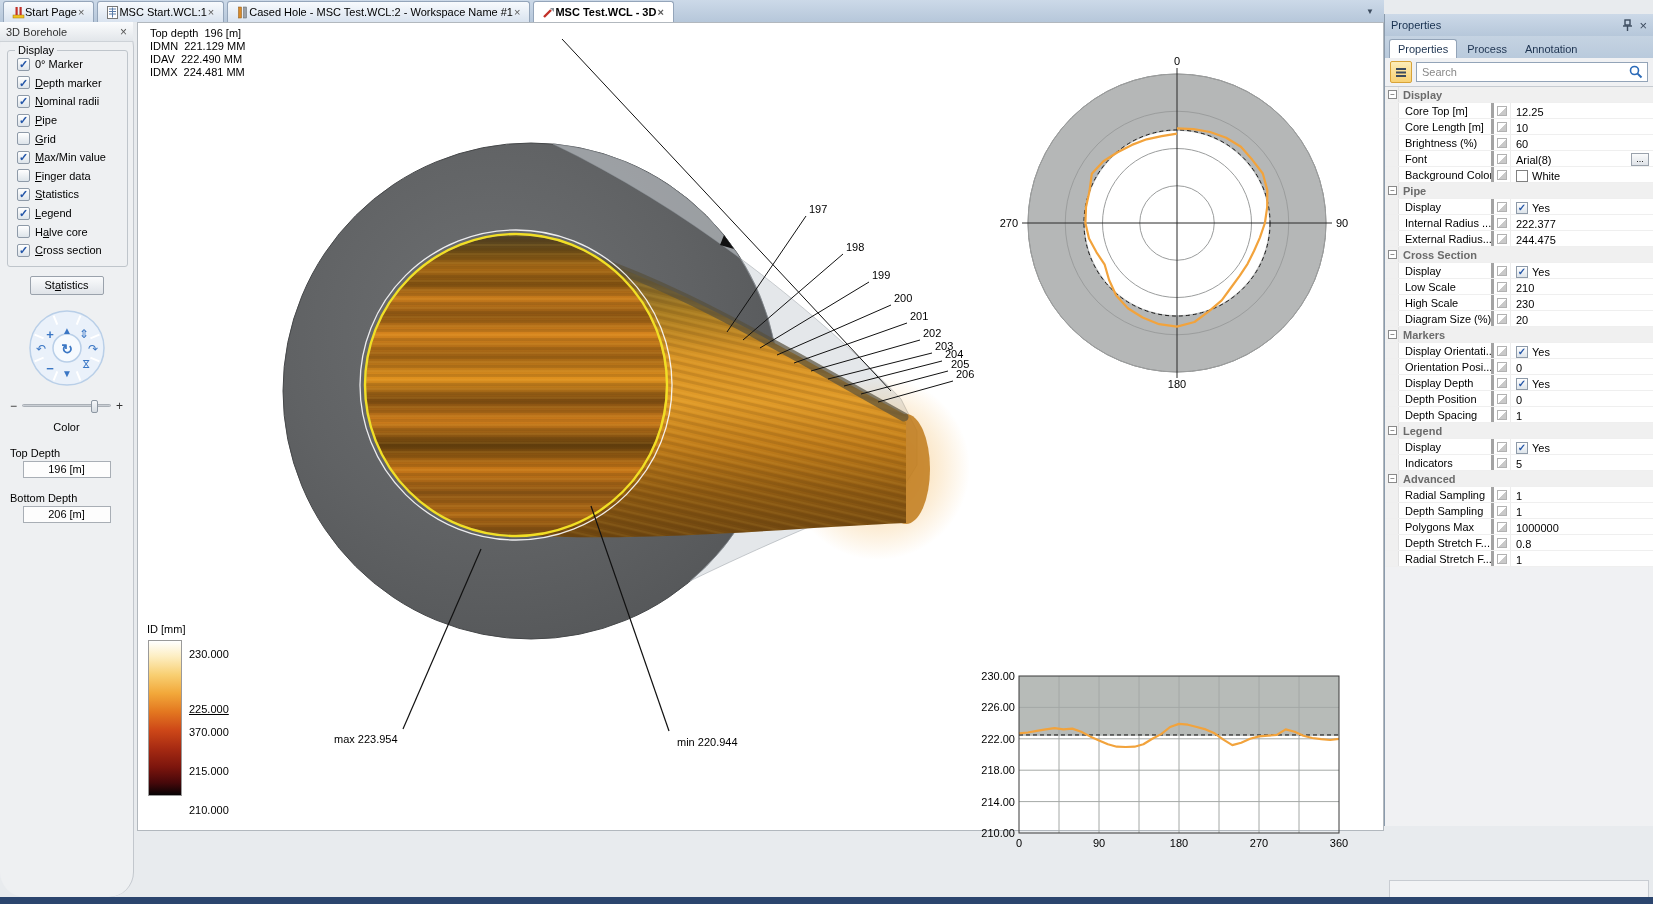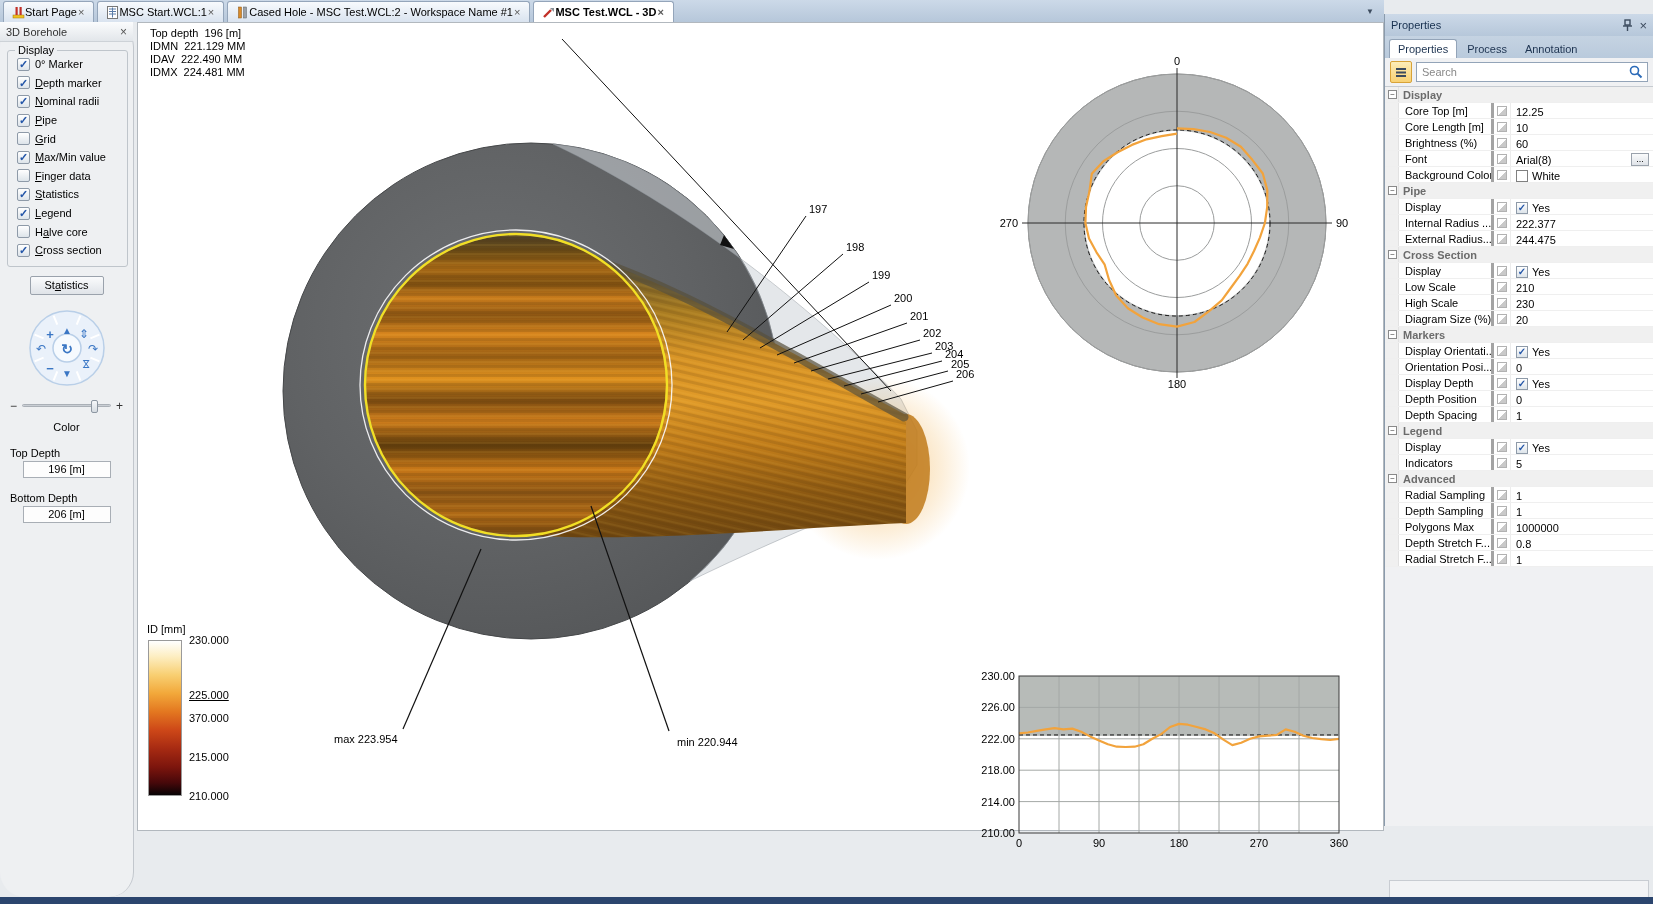--- a/index.html
+++ b/index.html
@@ -51,21 +51,21 @@
     background:#fff; border:1px solid #b2b8be; }
   #scene, .overlay-svg { position:absolute; left:0; top:0; }
   #info-block { position:absolute; left:12px; top:4px; white-space:pre; line-height:13px; }
   #polar-svg { position:absolute; left:849px; top:8px; }
   #az-chart-svg { position:absolute; left:793px; top:618px; }
   #legend { position:absolute; left:9px; top:600px; width:110px; height:200px; }
   #legend-title { position:absolute; left:0; top:0; }
   #legend-bar { position:absolute; left:1px; top:17px; width:34px; height:156px;
     border:1px solid #9a9a9a;
     background:linear-gradient(180deg,#ffffff 0%,#fdeec2 10%,#f8cf72 22%,#f2a83a 34%,#e37720 46%,#cd4718 58%,#a62a12 70%,#7c150d 82%,#47080a 92%,#070304 100%); }
-  .legend-tick { position:absolute; left:42px; width:60px; }
+  .legend-tick { position:absolute; left:42px; width:60px;margin-top:14px; }
 
   
   #props { position:absolute; left:1384px; top:14px; width:269px; height:812px;
     background:#f0f1f3; border-left:1px solid #8b9bac; }
   #props-titlebar { height:22px; background:linear-gradient(#ccd9e8,#b6c7da);
     display:flex; align-items:center; padding:0 6px; color:#17304f; }
   #props-titlebar .ptools { margin-left:auto; display:flex; gap:6px; align-items:center; color:#3c4b5e; }
   #props-tabs { height:22px; background:linear-gradient(#c5d3e2,#b9cadc); display:flex;
     align-items:flex-end; padding-left:4px; }
   .ptab { padding:3px 8px 3px; margin-right:2px; border-radius:3px 3px 0 0; color:#1d3350; }

